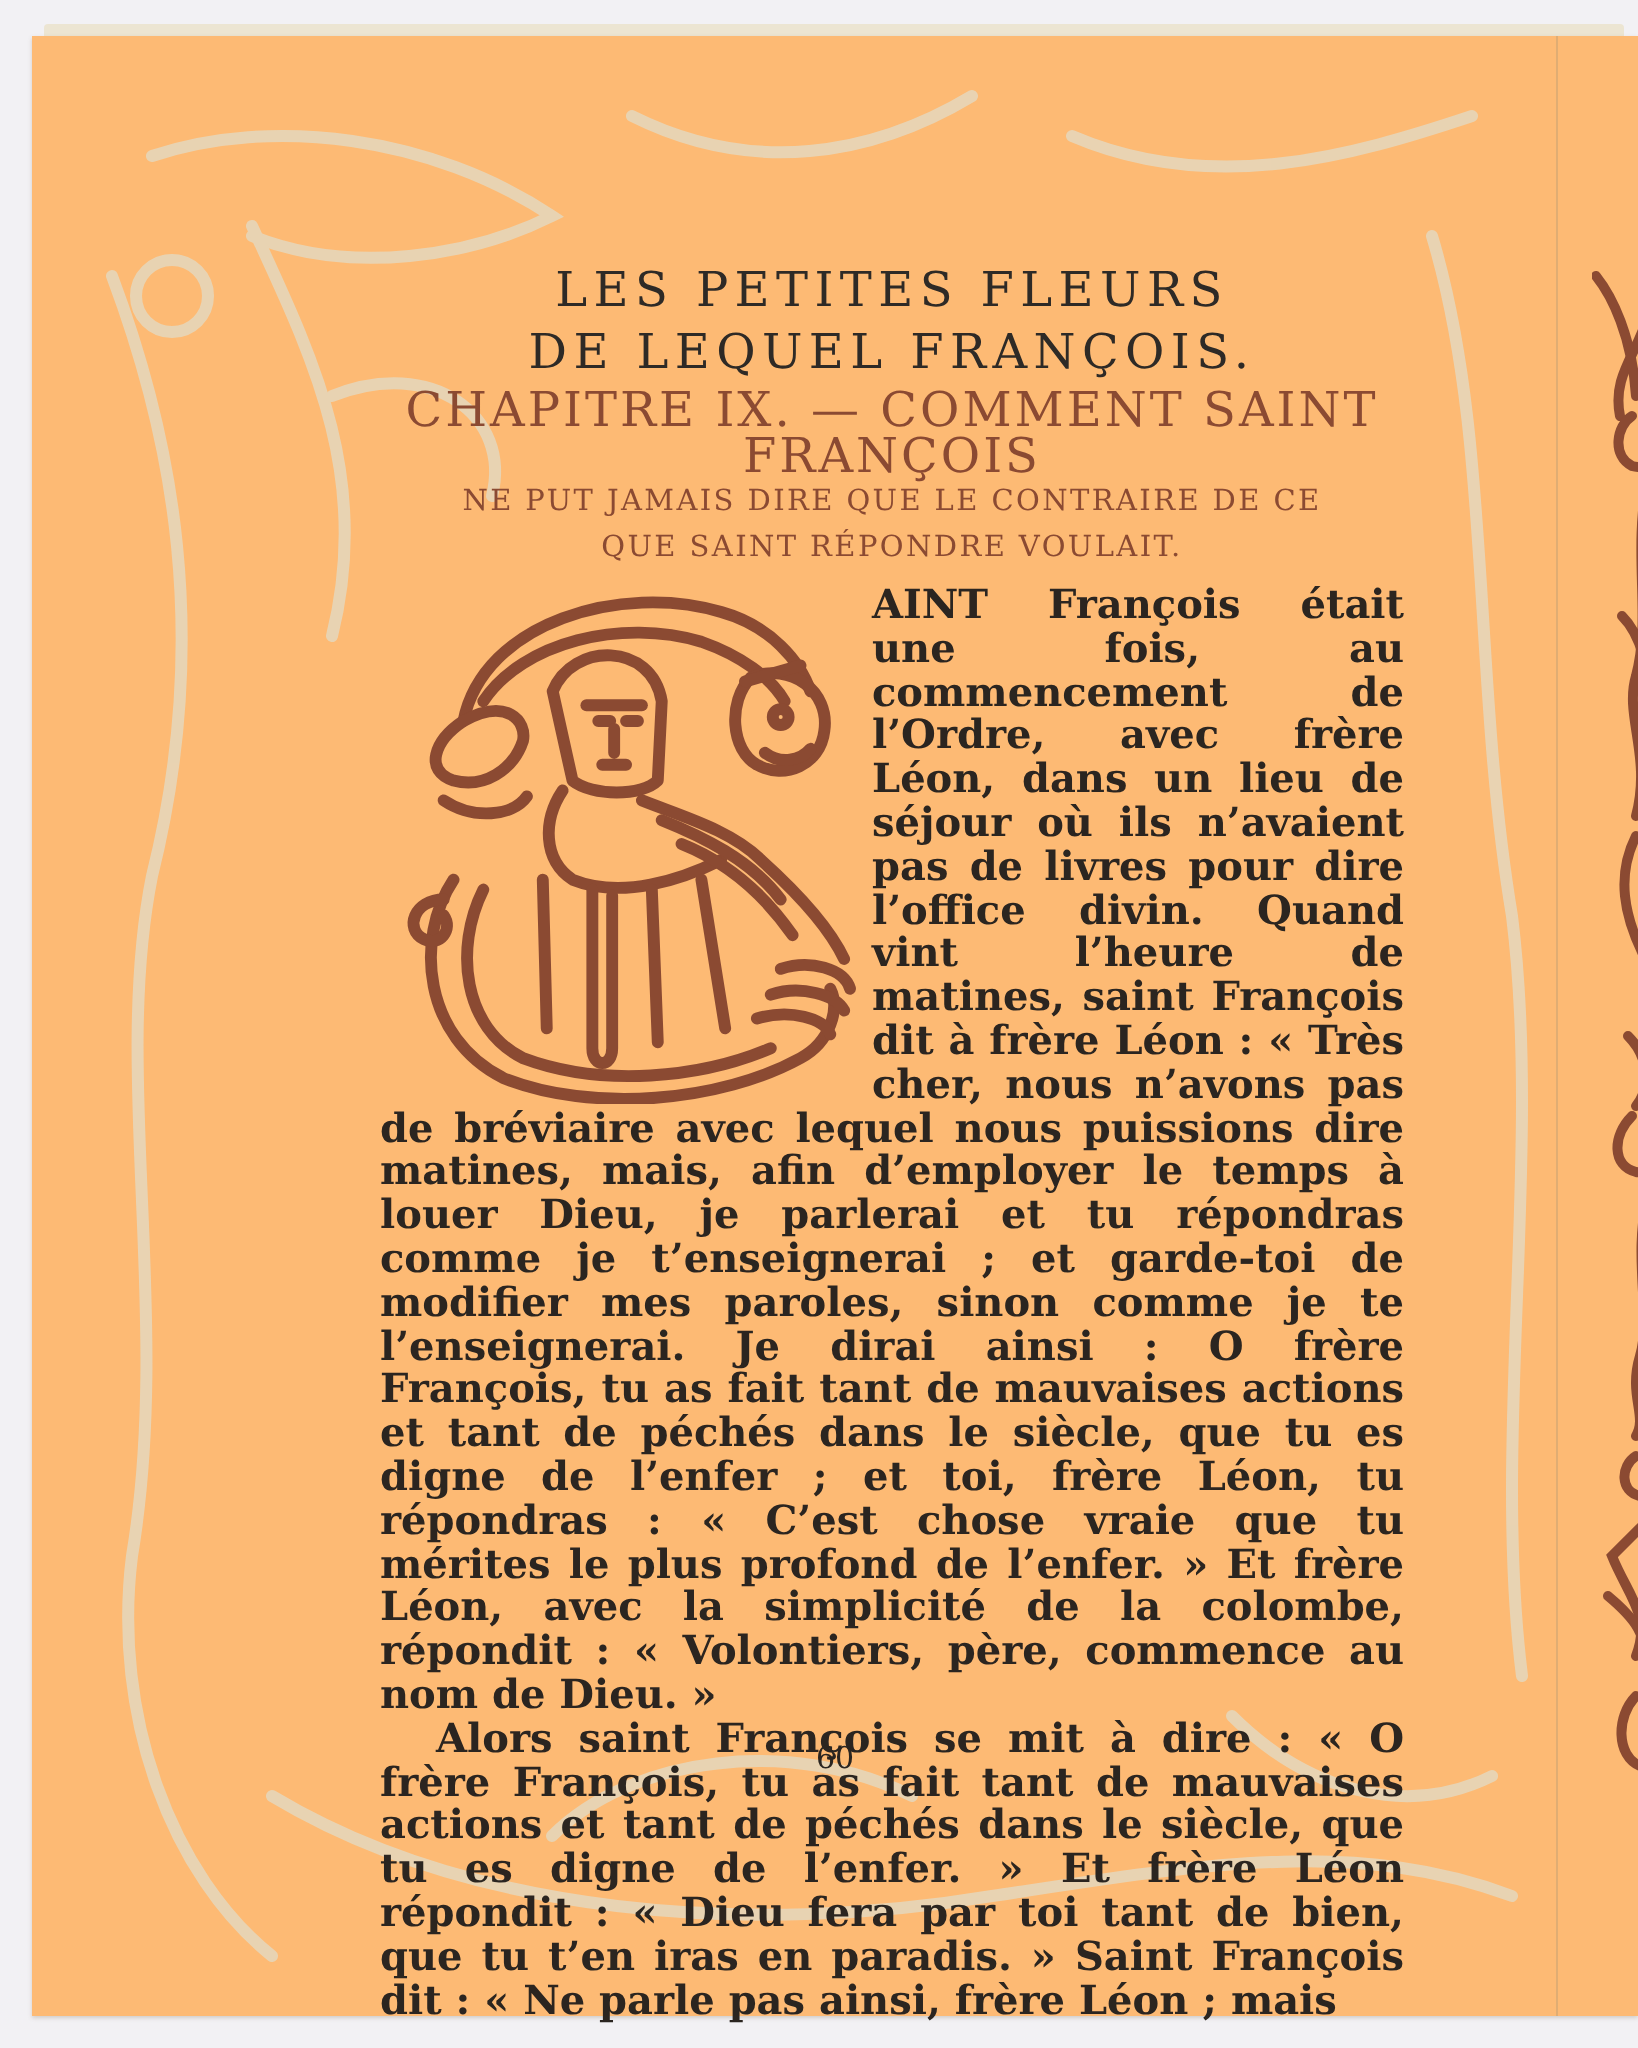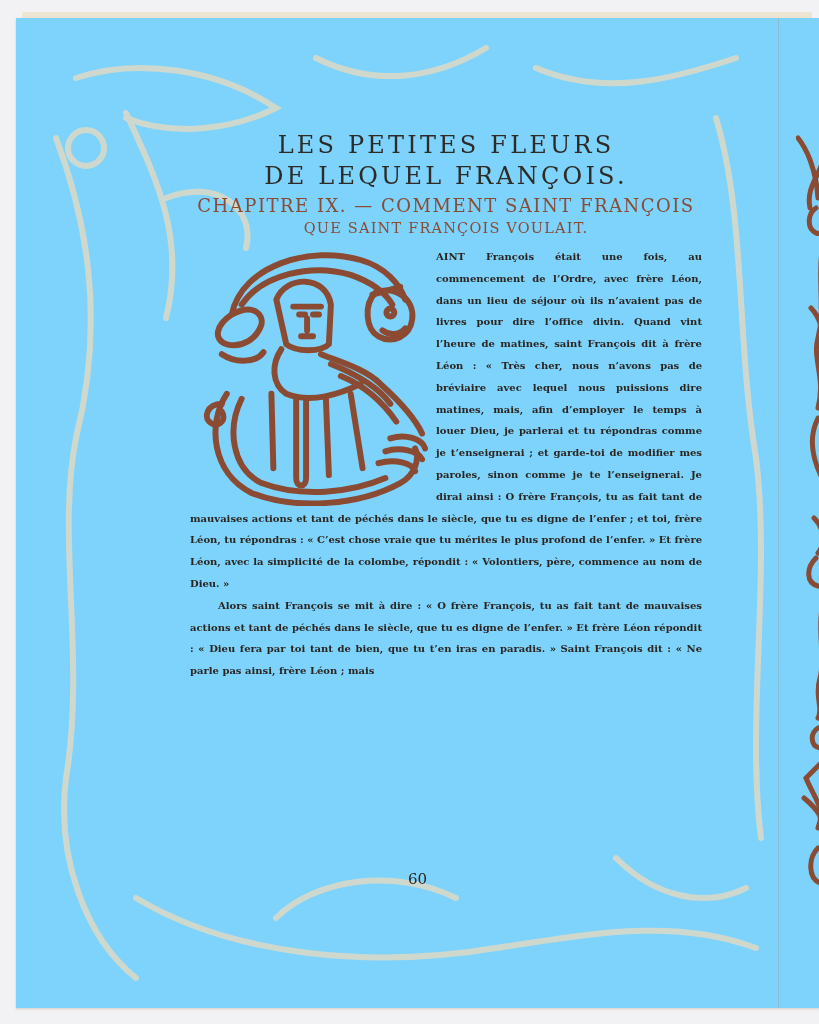--- a/index.html
+++ b/index.html
@@ -22,21 +22,21 @@
       height: 996px;
       background: #ece5d2;
       border-radius: 2px;
     }
     .page {
       position: absolute;
       left: 16px;
       top: 18px;
       width: 803px;
       height: 990px;
-      background: #7dd3fc;
+      background: #fdba74;
       box-shadow: 0 1px 2px rgba(120,100,70,0.25);
     }
     .page .gutter {
       position: absolute;
       left: 762px;
       top: 0;
       width: 1px;
       height: 100%;
       background: rgba(170,150,115,0.35);
     }
@@ -75,21 +75,21 @@
       letter-spacing: 1.2px;
       line-height: 23px;
     }
     .chapter-line.first {
       font-size: 14.5px;
     }
     .body-text {
       margin-top: 6px;
       font-family: "DejaVu Serif", serif;
       font-weight: bold;
-      font-size: 10px;
+      font-size: 20px;
       line-height: 21.8px;
       color: #2b2520;
       text-align: justify;
     }
     .dropcap {
       float: left;
       width: 228px;
       height: 262px;
       margin: -2px 6px 0 12px;
     }
@@ -143,22 +143,23 @@
 
   <div class="gutter"></div>
 
   <div class="content">
     <h1 class="title">
       <span style="display:block">LES PETITES FLEURS</span>
       <span style="display:block">DE LEQUEL FRANÇOIS.</span>
     </h1>
 
     <div class="chapter">
-      <span class="chapter-line first" style="font-size:18px;letter-spacing:1.5px;">CHAPITRE IX. — COMMENT SAINT FRANÇOIS</span>
-      <span class="chapter-line">QUE SAINT FRANÇOIS VOULAIT.</span>
+      <span class="chapter-line first" style="font-size:24px;letter-spacing:1.5px;">CHAPITRE IX. — COMMENT SAINT FRANÇOIS</span>
+      <span class="chapter-line">NE PUT JAMAIS DIRE QUE LE CONTRAIRE DE CE</span>
+      <span class="chapter-line">QUE SAINT RÉPONDRE VOULAIT.</span>
     </div>
 
     <div class="body-text">
       <svg class="dropcap" viewBox="0 0 230 262">
         <g fill="none" stroke="#8b4a32" stroke-width="6" stroke-linecap="round" stroke-linejoin="round">
 
           <path d="M30 70 C 40 20, 110 0, 160 15 C 185 22, 200 40, 205 55"></path>
           <path d="M40 60 C 60 30, 110 18, 150 30 C 170 37, 185 48, 192 60"></path>
 
           <path d="M30 70 C 15 80, 10 95, 25 100 C 40 104, 55 95, 60 80 C 62 70, 52 58, 30 70 Z"></path>

